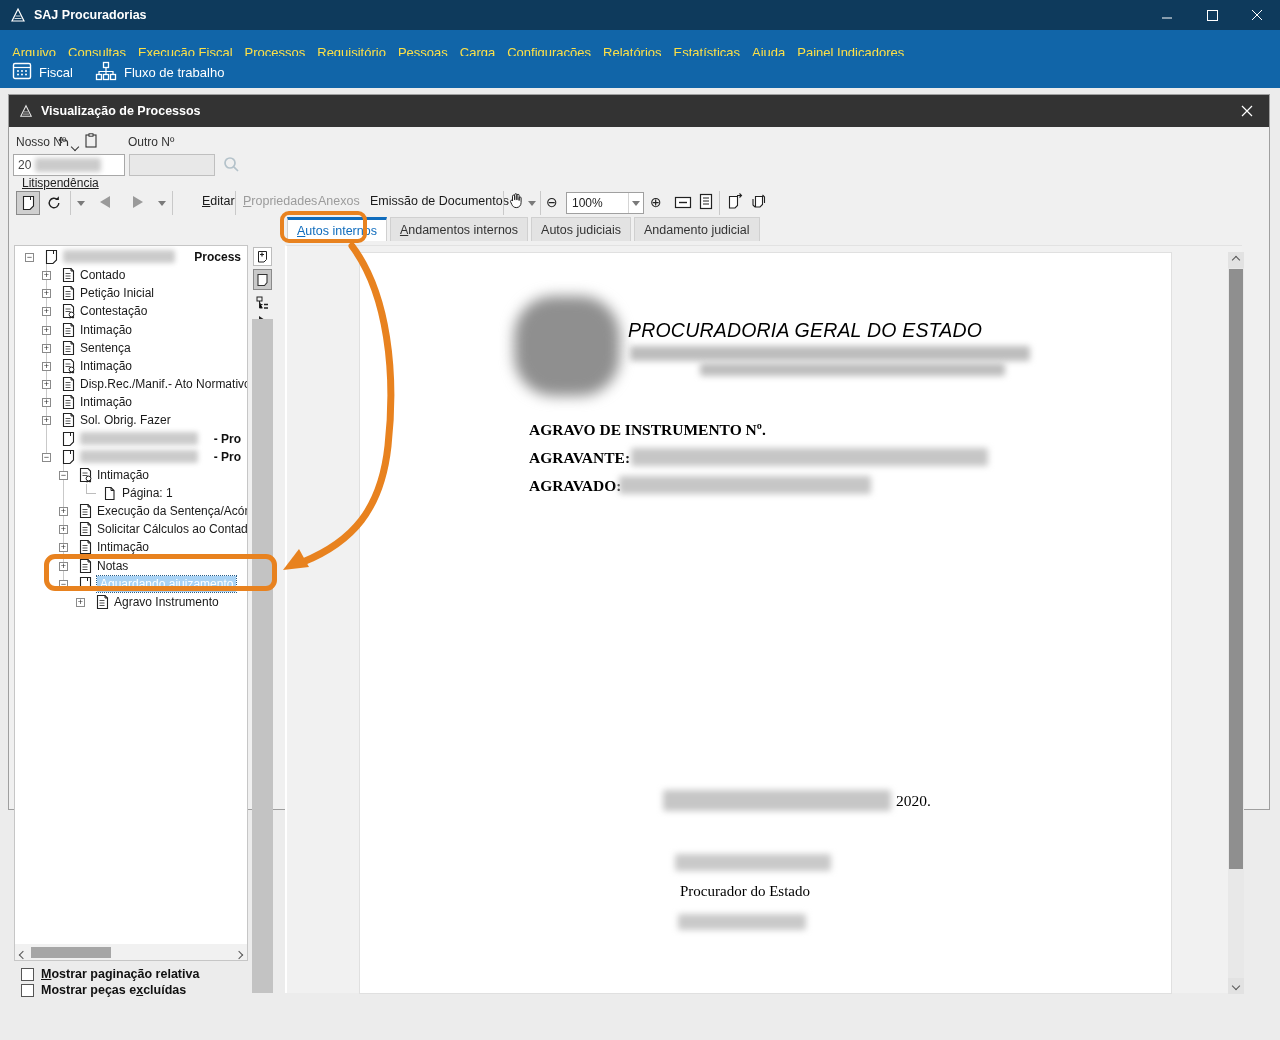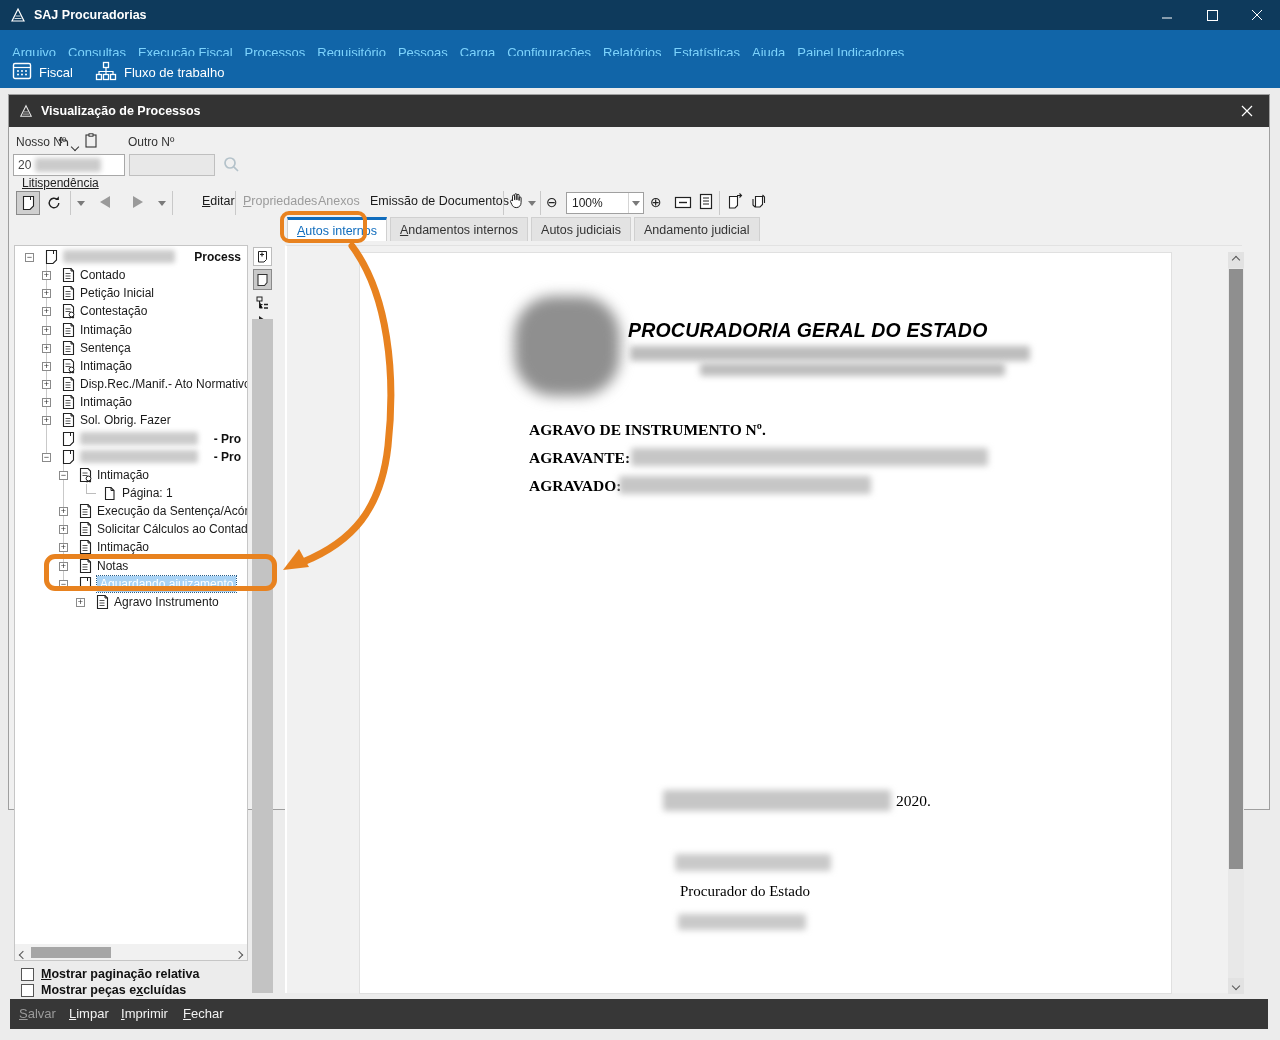--- a/index.html
+++ b/index.html
@@ -7,21 +7,21 @@
   .app{position:relative;width:1280px;height:1040px;background:#ececec;overflow:hidden;}
   .abs{position:absolute;}
 
   
   .titlebar{position:absolute;left:0;top:0;width:1280px;height:30px;background:#0e3a5c;display:flex;align-items:center;color:#fff;}
   .titlebar .tlogo{margin-left:10px;margin-right:8px;display:flex;}
   .titlebar .ttext{font-size:12.5px;font-weight:bold;}
   .win-controls{margin-left:auto;display:flex;height:30px;}
   .wc{width:45px;height:30px;display:flex;align-items:center;justify-content:center;}
   .menubar{position:absolute;left:0;top:30px;width:1280px;height:26px;background:#1165a8;display:flex;align-items:center;padding-left:6px;}
-  .menu-item{color:#7dd3fc;font-size:13px;padding:0 6px;white-space:nowrap;margin-top:18px;}
+  .menu-item{color:#fde047;font-size:13px;padding:0 6px;white-space:nowrap;margin-top:18px;}
   .quickbar{position:absolute;left:0;top:56px;width:1280px;height:32px;background:#1165a8;display:flex;align-items:center;color:#fff;font-size:13px;}
   .qb-item{display:flex;align-items:center;gap:7px;margin-left:12px;}
 
   
   .viewer{position:absolute;left:8px;top:94px;width:1262px;height:716px;background:#f0f0f0;border:1px solid #9f9f9f;}
   .win-titlebar{position:absolute;left:0;top:0;width:100%;height:32px;background:#333;display:flex;align-items:center;color:#fff;}
   .win-titlebar .wtext{font-size:12.5px;font-weight:bold;margin-left:8px;}
   .win-close{position:absolute;right:14px;top:8px;width:16px;height:16px;display:flex;align-items:center;justify-content:center;}
   .win-body{position:absolute;left:0;top:32px;width:1260px;height:902px;}
 
@@ -517,21 +517,21 @@
             <path d="M3.5 5v7h3M3.5 8.5h3" stroke="#222" stroke-width="1"></path>
             <path d="M8 8.5h4M8 12h4" stroke="#222" stroke-width="1.6"></path>
           </svg>
       </div>
       <span class="abs" style="left:250px;top:189px;width:0;height:0;border-top:4px solid transparent;border-bottom:4px solid transparent;border-left:6px solid #222;"></span>
       <div class="side-strip"></div>
 
       <div class="preview">
         <div class="page">
           <div class="abs redact" style="left:154px;top:43px;width:106px;height:100px;filter:blur(7px);background:#8f8f8f;border-radius:40px;"></div>
-          <div class="abs" style="left:268px;top:66px;font-size:19.5px;font-weight:bold;font-style:italic;letter-spacing:0.2px;color:#000;">PROCURADORIA GERAL DO ESTADO</div>
+          <div class="abs" style="left:268px;top:66px;font-size:19.5px;font-weight:normal;font-style:italic;letter-spacing:0.2px;color:#000;">PROCURADORIA GERAL DO ESTADO</div>
           <div class="abs redact" style="left:270px;top:93px;width:400px;height:15px;filter:blur(3px);background:#bdbdbd;"></div>
           <div class="abs redact" style="left:340px;top:110px;width:305px;height:13px;filter:blur(3px);background:#bdbdbd;"></div>
 
           <div class="abs doc-serif" style="left:169px;top:168px;font-size:15.5px;font-weight:bold;">AGRAVO DE INSTRUMENTO Nº.</div>
           <div class="abs doc-serif" style="left:169px;top:196px;font-size:15.5px;font-weight:bold;">AGRAVANTE:</div>
           <div class="abs redact" style="left:271px;top:195px;width:357px;height:18px;filter:blur(3px);background:#c6c6c6;"></div>
           <div class="abs doc-serif" style="left:169px;top:224px;font-size:15.5px;font-weight:bold;">AGRAVADO:</div>
           <div class="abs redact" style="left:259px;top:223px;width:252px;height:18px;filter:blur(3px);background:#c6c6c6;"></div>
 
           <div class="abs redact" style="left:303px;top:537px;width:228px;height:21px;filter:blur(3px);background:#c6c6c6;"></div>
@@ -552,26 +552,20 @@
         </div>
       </div>
 
       <div id="checks">
           <span class="cb-box" style="left: 12px; top: 841px;"></span>
           <span class="cb-label" style="left: 32px; top: 840px;"><span class="u">M</span>ostrar paginação relativa</span>
           <span class="cb-box" style="left: 12px; top: 857px;"></span>
           <span class="cb-label" style="left: 32px; top: 856px;">Mostrar peças e<span class="u">x</span>cluídas</span>
         </div>
 
-      <div class="footer" id="footer">
-          <span class="f-btn dis" style="left: 9px;"><span class="u">S</span>alvar</span>
-          <span class="f-btn" style="left: 59px;"><span class="u">L</span>impar</span>
-          <span class="f-btn" style="left: 111px;"><span class="u">I</span>mprimir</span>
-          <span class="f-btn" style="left: 173px;"><span class="u">F</span>echar</span>
-        </div>
     </div>
   </div>
 
   <div class="anno-box" style="left:280px;top:211px;width:87px;height:32px;"></div>
   <div class="anno-box" style="left:44px;top:554px;width:233px;height:37px;border-width:5px;border-radius:11px;"></div>
   <svg class="anno-arrow" width="1280" height="1040" viewBox="0 0 1280 1040">
     <path d="M352 246 C388 294 396 374 388 446 C381 510 352 542 303 562" stroke="#e8821f" stroke-width="7" fill="none" stroke-linecap="round"></path>
     <path d="M283 570 L299 549 L309 567 Z" fill="#e8821f"></path>
   </svg>
 </div>

